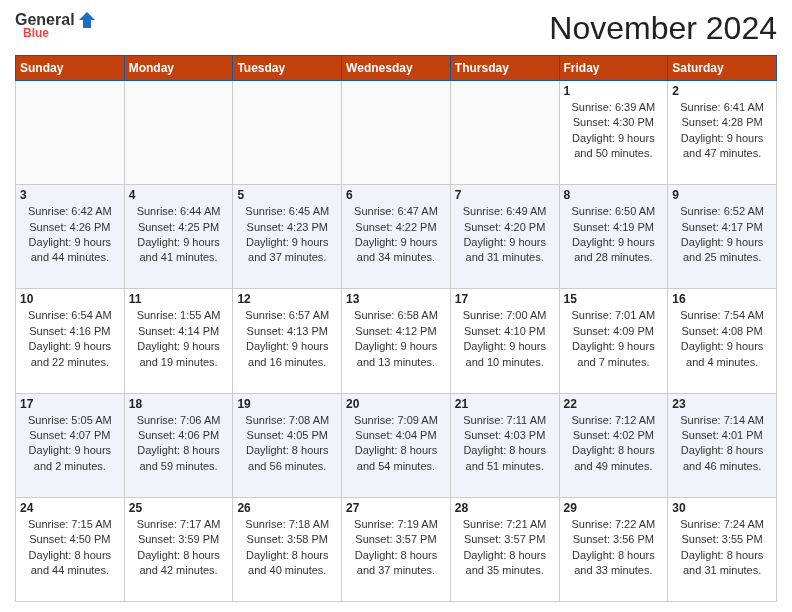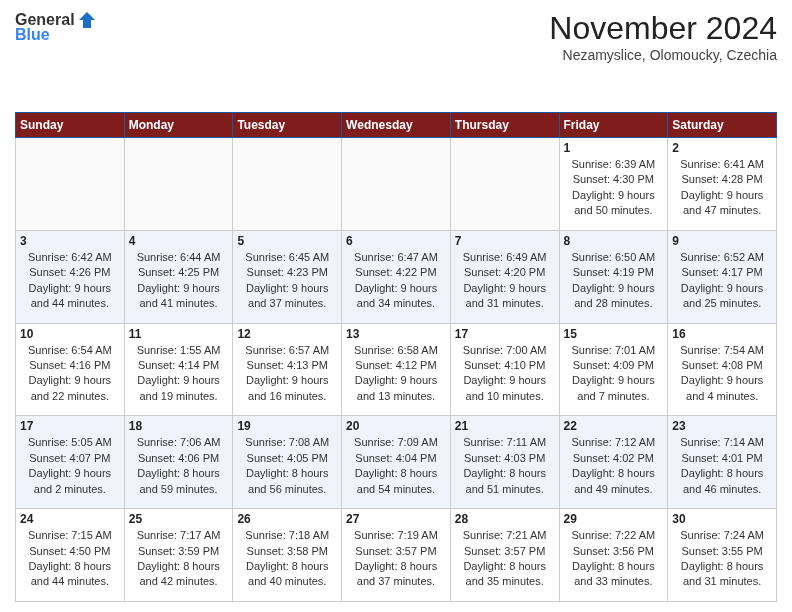--- a/index.html
+++ b/index.html
@@ -9,21 +9,20 @@
       width: 792px;
       height: 612px;
       overflow: hidden;
     }
     .page {
       width: 792px;
       height: 612px;
       padding: 10px 15px;
       display: flex;
       flex-direction: column;
-      gap: 41px;
     }
     .header {
       display: flex;
       justify-content: space-between;
       align-items: flex-start;
       margin-bottom: 8px;
     }
     .logo {
       display: flex;
       flex-direction: column;
@@ -32,23 +31,24 @@
     .logo-text {
       display: flex;
       align-items: center;
     }
     .logo-general {
       font-size: 16px;
       font-weight: bold;
       color: #333;
     }
     .logo-blue {
-      font-size: 16px;
+      font-size: 12px;
       font-weight: bold;
-      color: #3b82f6;
+      color: #ef4444;
+      margin-left: 8px;
     }
     .logo-icon {
       width: 20px;
       height: 20px;
       margin-left: 2px;
     }
     .title-section {
       text-align: right;
     }
     .month-title {
@@ -61,21 +61,21 @@
       color: #444;
     }
     .calendar {
       flex: 1;
       border: 1px solid #ccc;
       border-collapse: collapse;
       width: 100%;
       table-layout: fixed;
     }
     .calendar th {
-      background-color: #7f1d1d;
+      background-color: #c2410c;
       color: #fff;
       font-size: 12px;
       font-weight: bold;
       padding: 5px 4px;
       text-align: left;
       border: 1px solid #1558a0;
     }
     .calendar td {
       border: 1px solid #ccc;
       vertical-align: top;
@@ -114,21 +114,20 @@
       <div class="logo-text">
         <span class="logo-general">General</span>
         <svg class="logo-icon" viewBox="0 0 20 20">
           <polygon points="10,2 18,10 14,10 14,18 6,18 6,10 2,10" fill="#1a6fc4"></polygon>
         </svg>
       </div>
       <span class="logo-blue" style="margin-top:-4px;">Blue</span>
     </div>
     <div class="title-section">
       <div class="month-title">November 2024</div>
-      <div class="location">Nezamyslice, Olomoucky, Czechia</div>
     </div>
   </div>
 
   <table class="calendar">
     <thead>
       <tr>
         <th>Sunday</th>
         <th>Monday</th>
         <th>Tuesday</th>
         <th>Wednesday</th>

